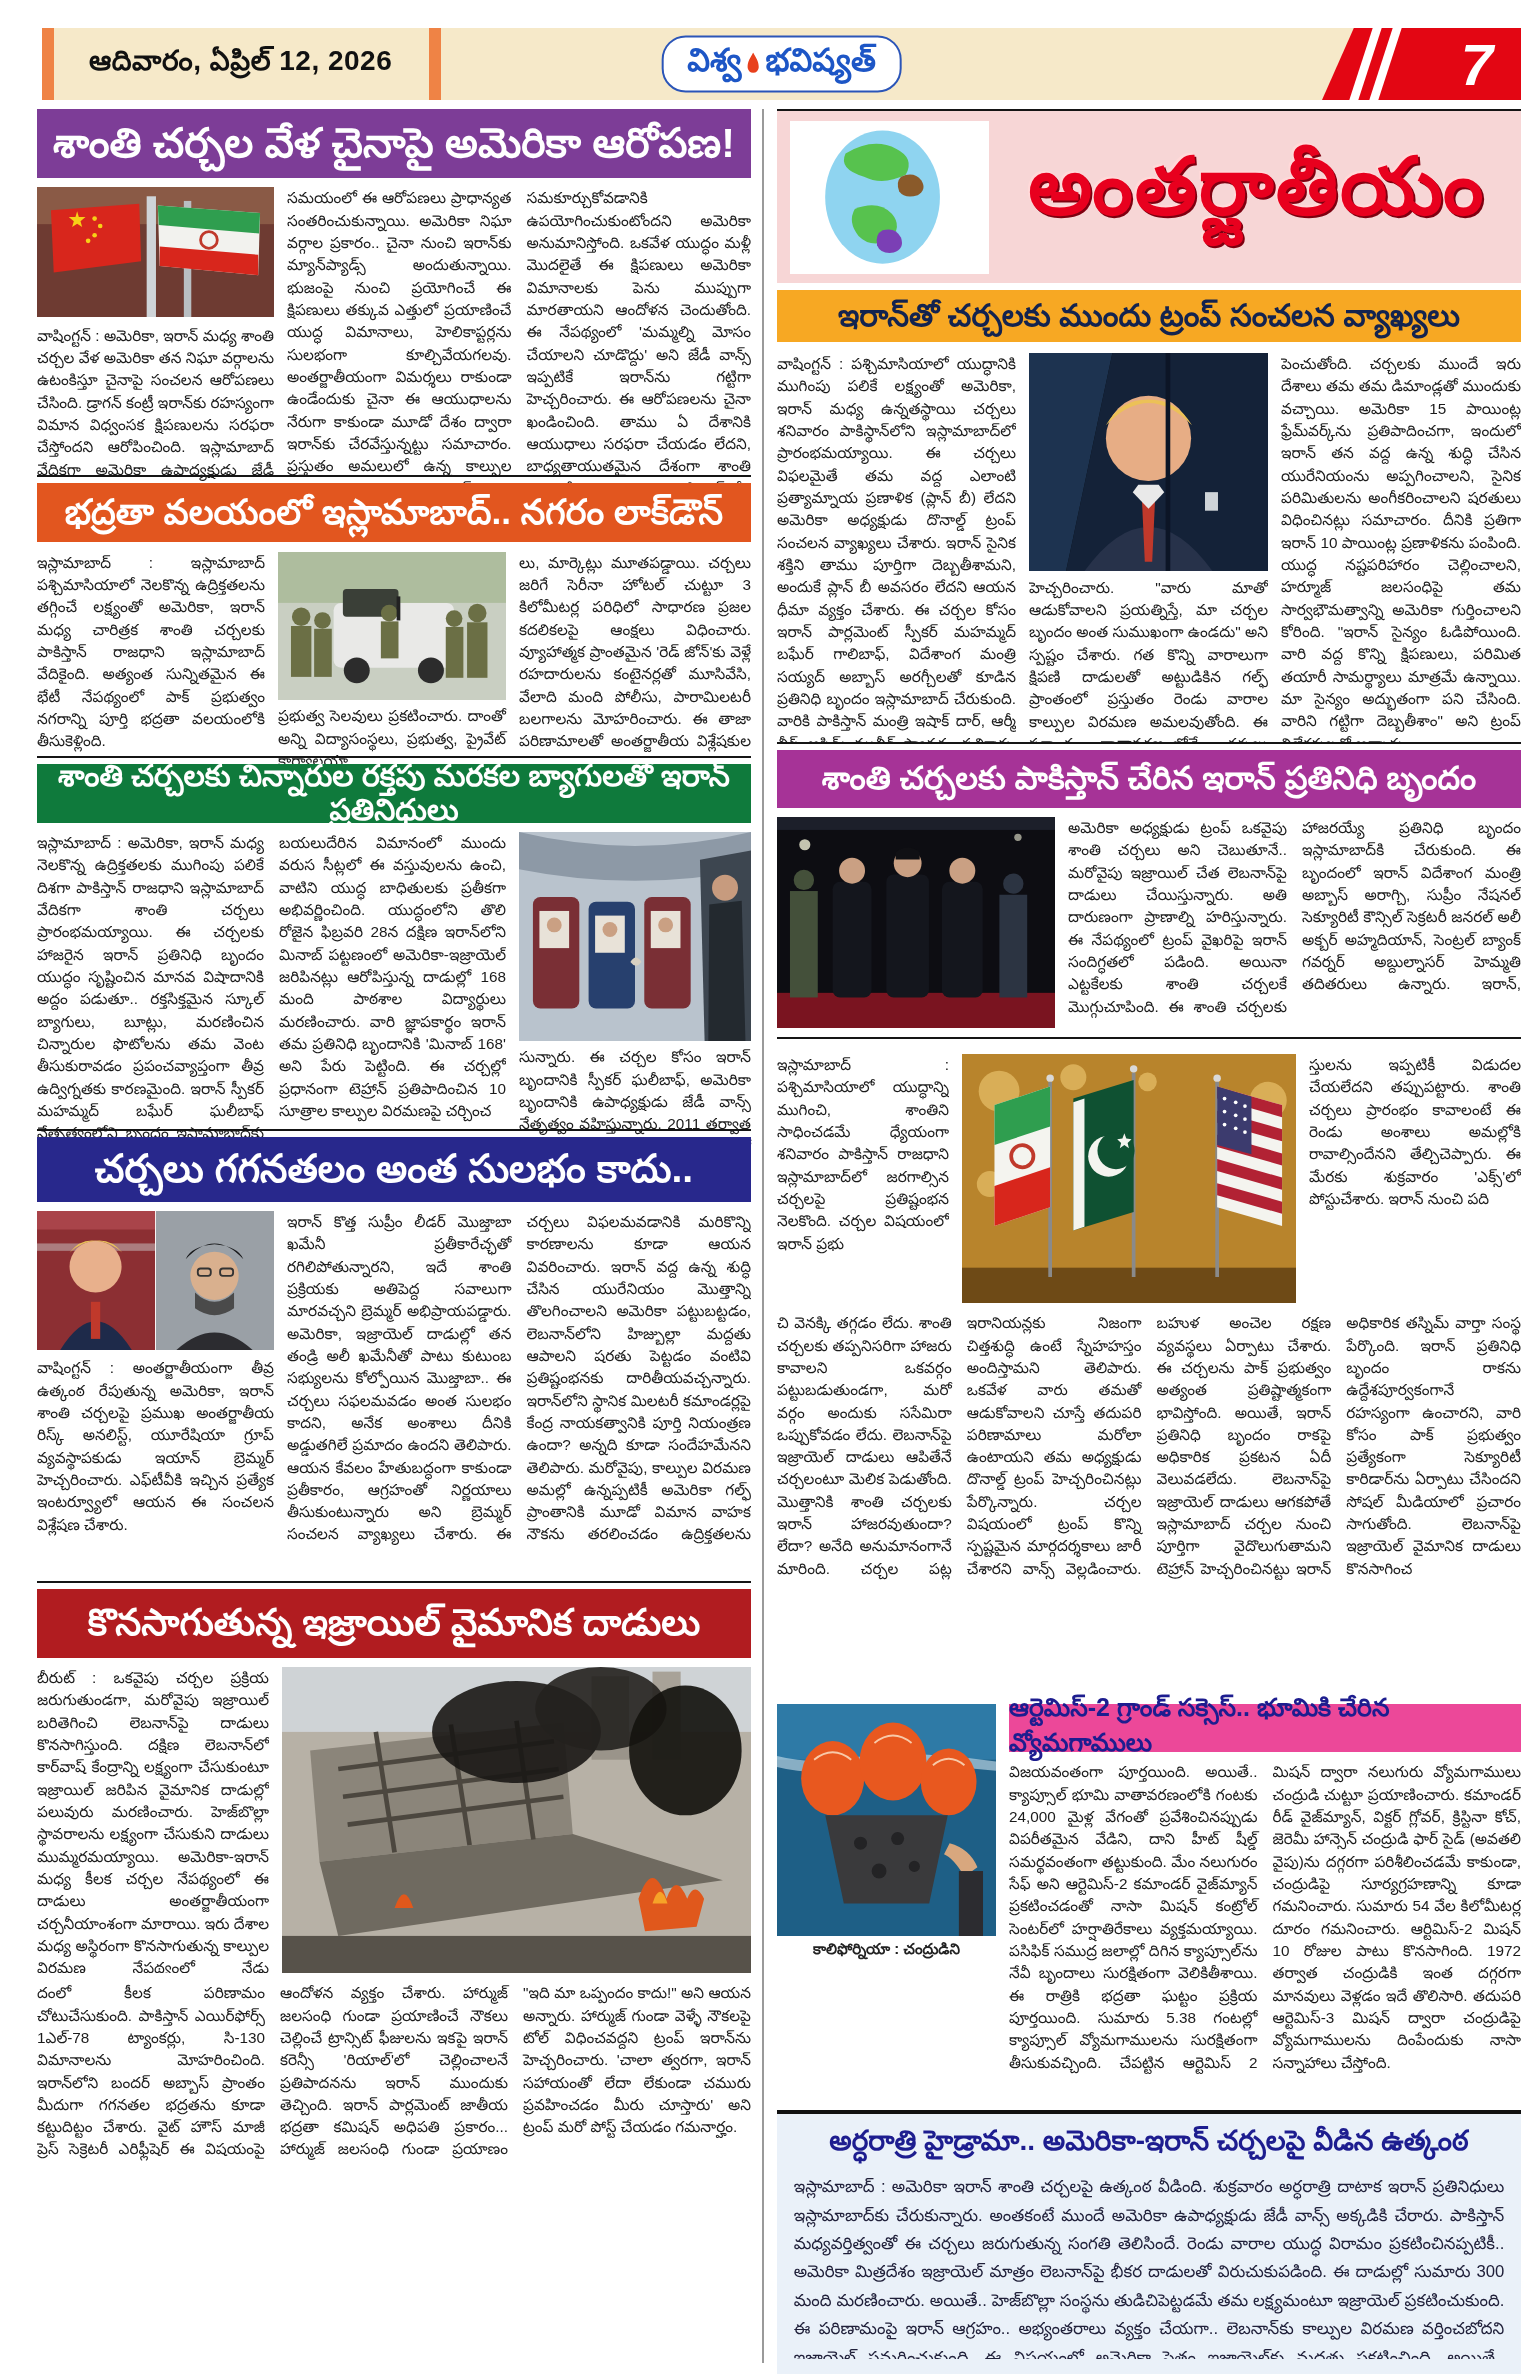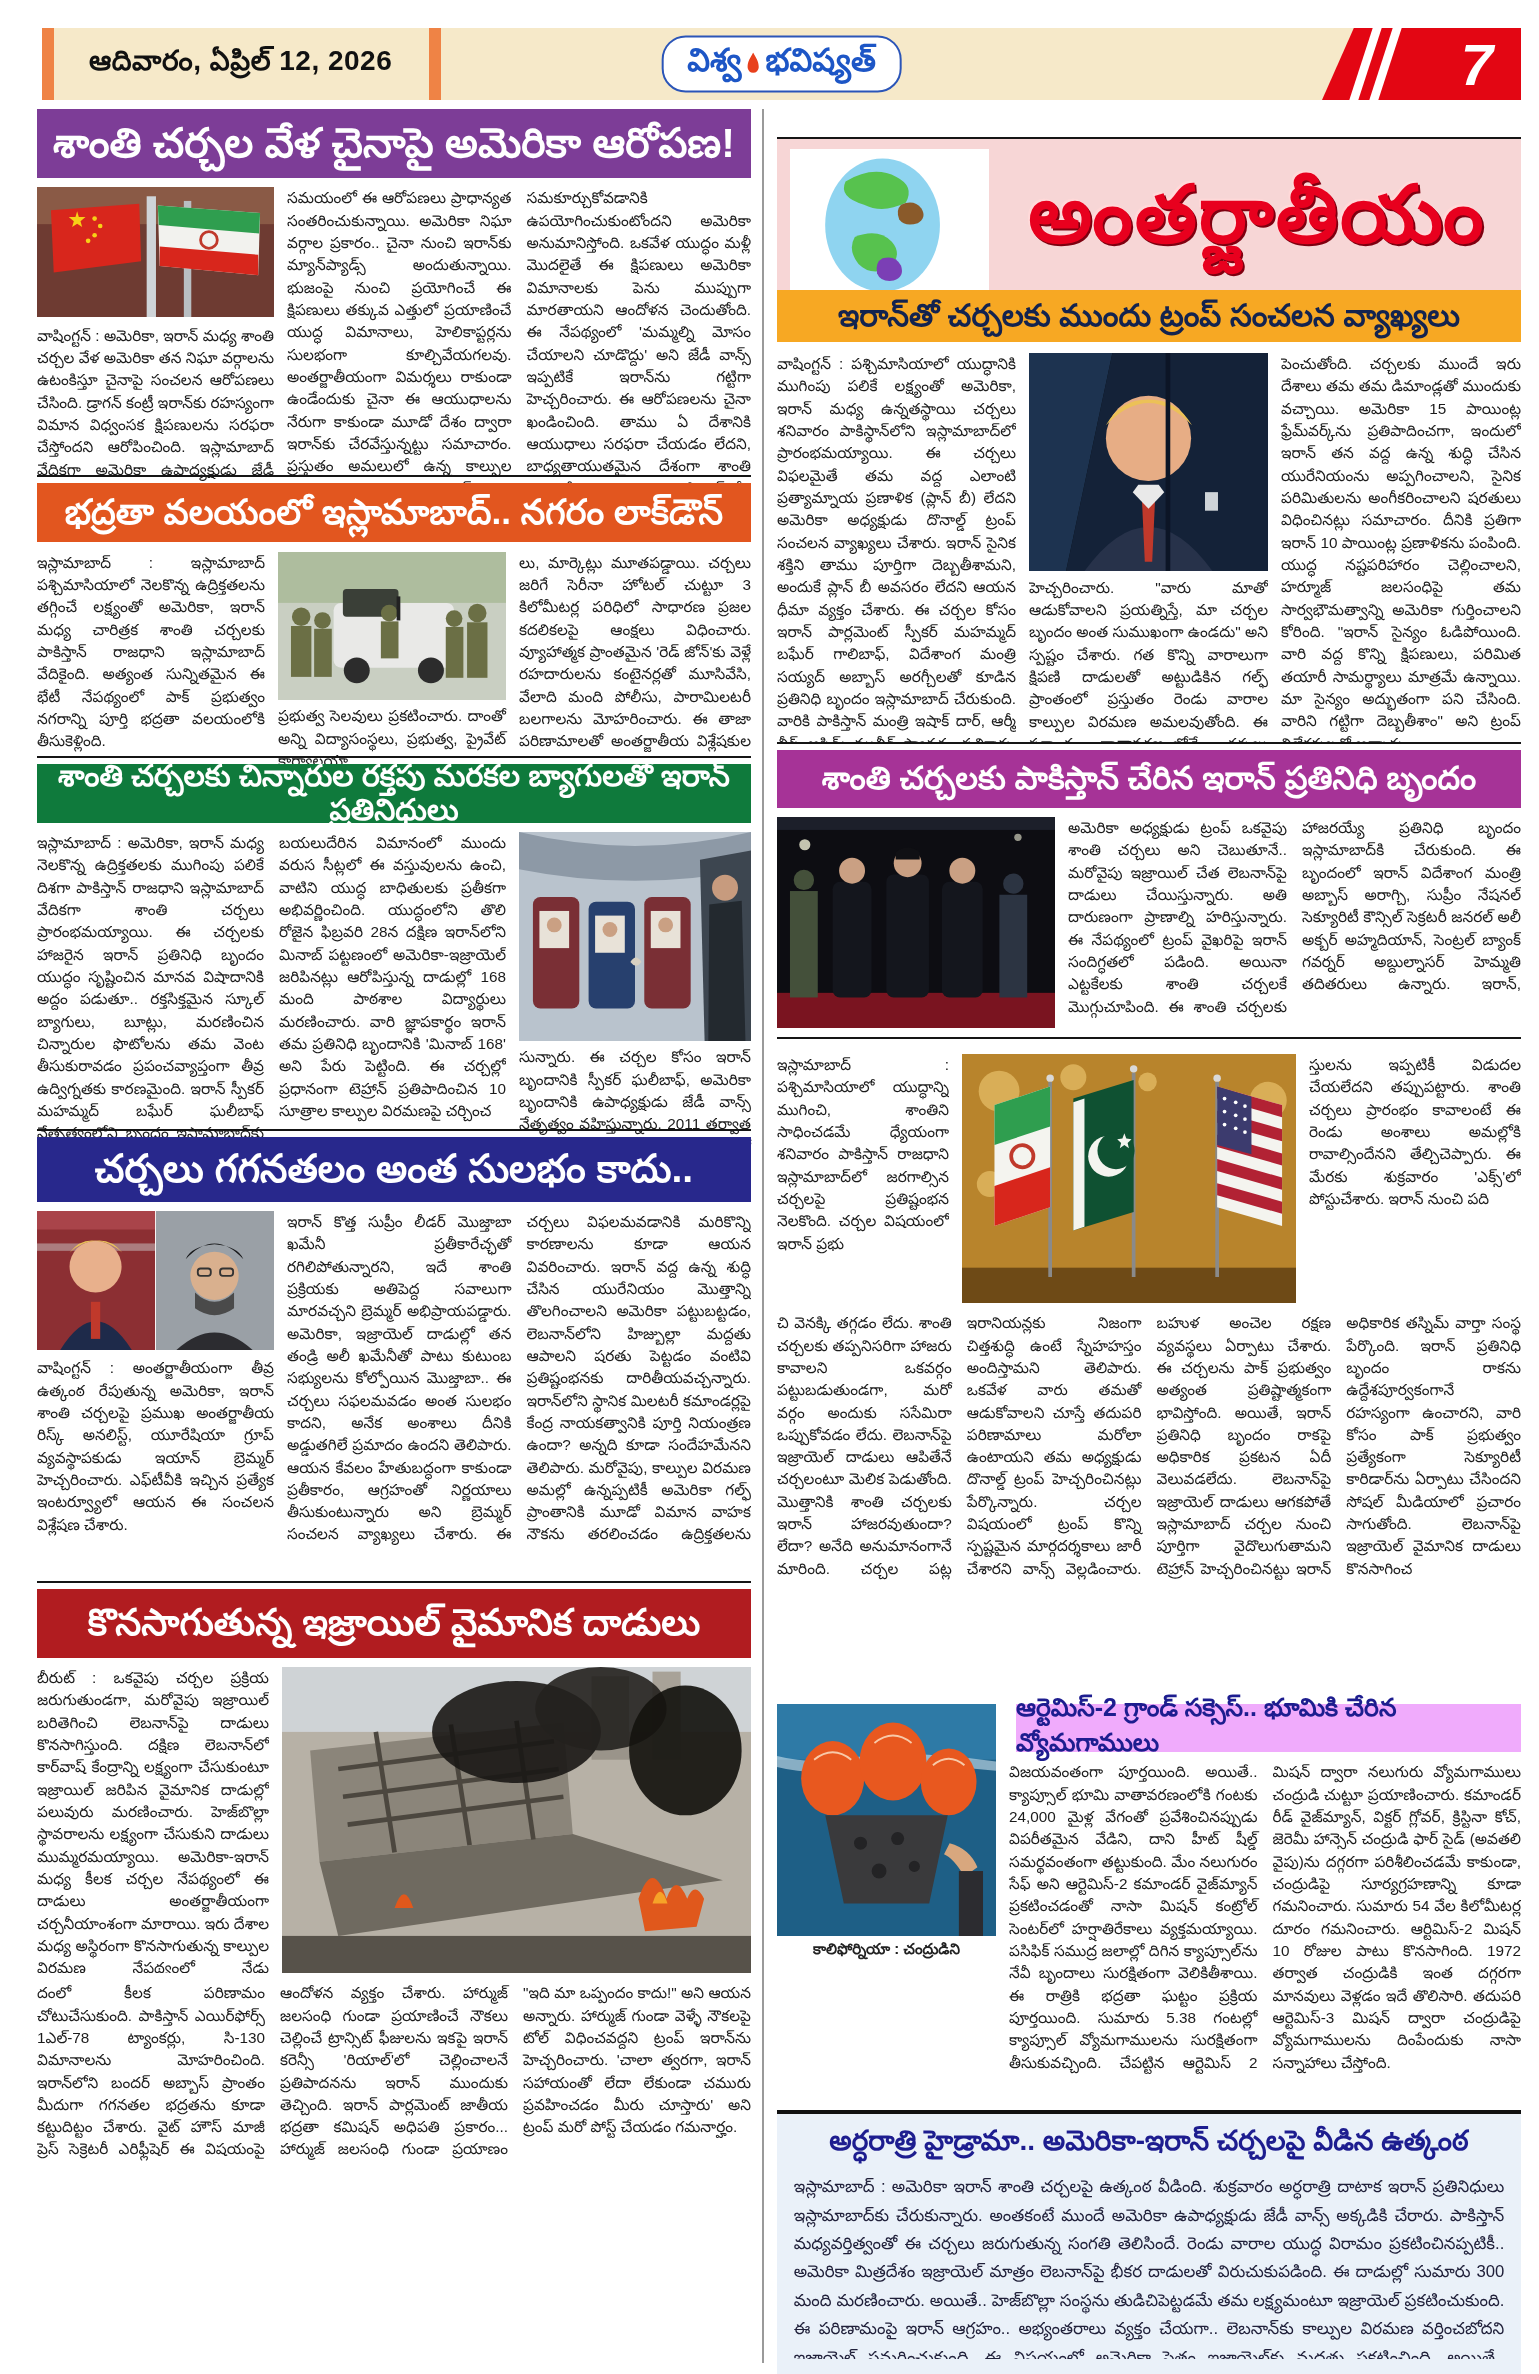--- a/index.html
+++ b/index.html
@@ -61,33 +61,33 @@
   
   .secA-bar { height:69px; background:#7d3d97; font-size:41px; }
   .secB-bar { height:59px; background:#e2561f; font-size:35px; }
   .secC-bar { height:59px; background:#0f7a3c; font-size:30px; }
   .secD-bar { height:65px; background:#28288c; font-size:39px; }
   .secE-bar { height:69px; background:#b11c20; font-size:37px; }
 
   
   .intl-banner {
     height:174px; background:#f7d6d6; border-top:2.8px solid #151515;
-    display:flex; align-items:center; padding:7.4px 13px; gap:16.7px;margin-top:28px;
+    display:flex; align-items:center; padding:7.4px 13px; gap:16.7px;
   }
   .intl-globe { width:199px; height:153px; background:#ffffff; flex:none; }
   .intl-title {
     flex:1; text-align:center; font-size:80px; font-weight:bold; color:#e8001e;
     text-shadow:1.9px 1.9px 0 #7e0010, -1.9px -1.9px 0 #ffd9d9; letter-spacing:1.9px;
   }
   .trump-strip { height:52px; background:#f7a823; color:#13234f; font-size:31px; }
   .magenta-bar { height:58px; background:#a63397; font-size:32px; }
   .blue-bar    { height:58px; background:#2e86c1; font-size:32px; }
   .artemis-bar {
-    height:48px; background:#f0abfc; color:#1d1d8f; font-size:25px;
-    display:flex; align-items:center; justify-content:center; font-weight:bold;margin-left:7px;
+    height:48px; background:#ec4899; color:#1d1d8f; font-size:25px;
+    display:flex; align-items:center; justify-content:center; font-weight:bold;
   }
   .bottom-box {
     border-top:4.6px solid #111; background:#eaf1f9; padding:11px 16.7px 15px 16.7px;
   }
   .bottom-head { text-align:center; color:#1d1d8f; font-size:28px; font-weight:bold; padding-bottom:9.3px; }
   .bottom-body { font-size:16.7px; line-height:1.7; color:#20203a; text-align:justify; }
 </style>
 </head>
 <body>
 

